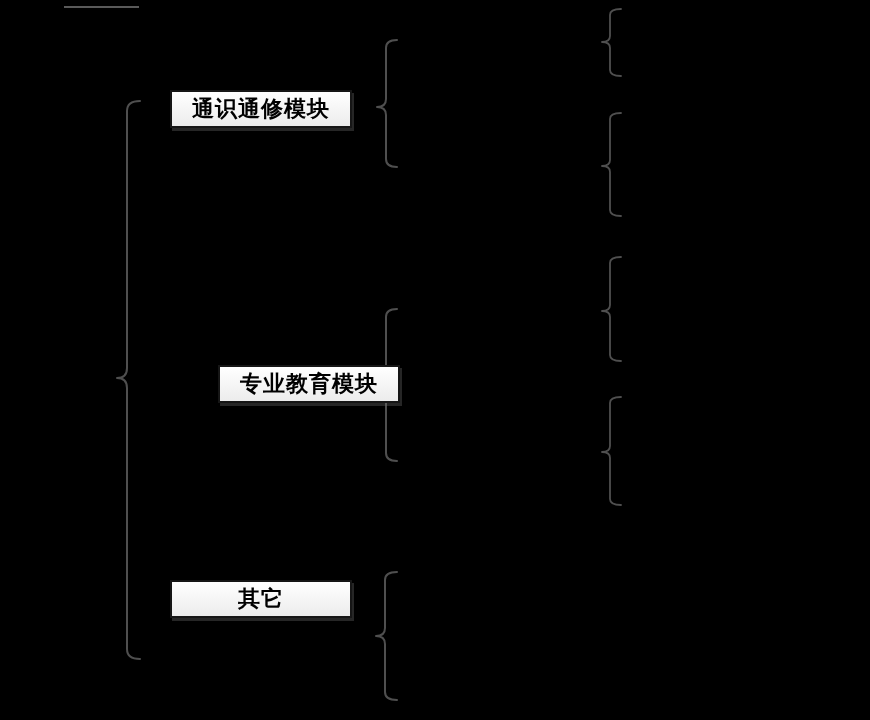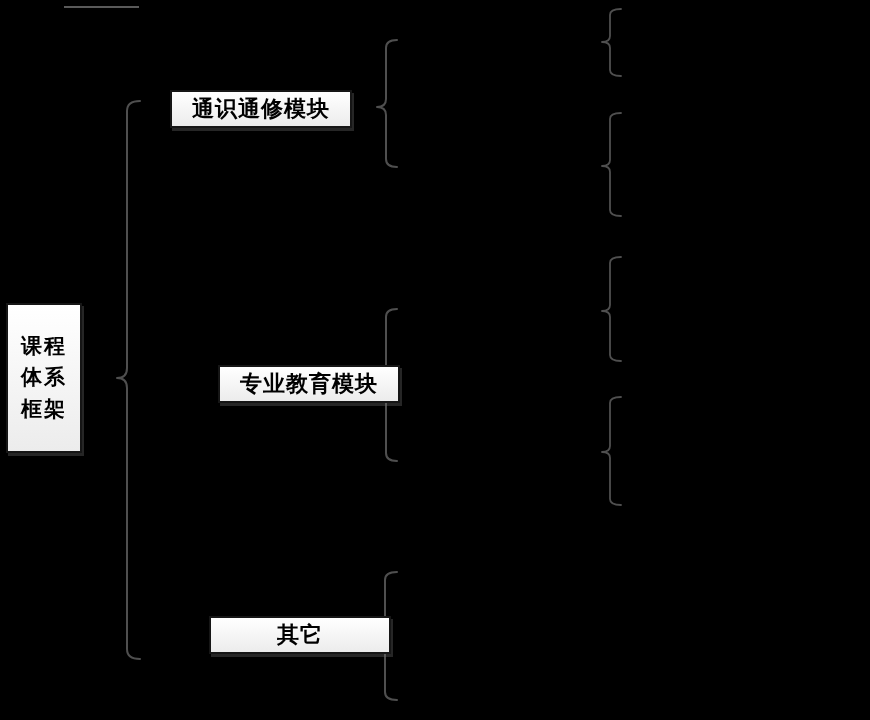--- a/index.html
+++ b/index.html
@@ -44,21 +44,21 @@
     text-align: center;
   }
   .box-module {
     left: 170px;
     width: 182px; height: 38px;
     font-size: 22px;
     letter-spacing: 1px;
   }
   .box-module-1 { top: 90px; }
   .box-module-2 { top: 365px; margin-left: 48px; }
-  .box-module-3 { top: 616px; margin-left: 39px; }
+  .box-module-3 { top: 580px; }
   .brace {
     fill: none;
     stroke: #4f4f4f;
     stroke-width: 2;
     stroke-linecap: round;
     stroke-linejoin: round;
   }
   .brace-small { stroke-width: 1.8; }
   .topmark {
     stroke: #5a5a5a;
@@ -84,25 +84,20 @@
 
     <path class="brace brace-small" d="M621 9 Q610 9 610 15 L610 36 Q610 42 602 42 Q610 42 610 48 L610 70 Q610 76 621 76"></path>
 
     <path class="brace brace-small" d="M621 113 Q610 113 610 119 L610 160 Q610 166 602 166 Q610 166 610 172 L610 210 Q610 216 621 216"></path>
 
     <path class="brace brace-small" d="M621 257 Q610 257 610 263 L610 305 Q610 311 602 311 Q610 311 610 317 L610 355 Q610 361 621 361"></path>
 
     <path class="brace brace-small" d="M621 397 Q610 397 610 403 L610 446 Q610 452 602 452 Q610 452 610 458 L610 499 Q610 505 621 505"></path>
   </svg>
 
-  <div class="box box-root">
-    <span>课程</span>
-    <span>体系</span>
-    <span>框架</span>
-  </div>
 
   <div class="box box-module box-module-1">
     <span>通识通修模块</span>
   </div>
 
   <div class="box box-module box-module-2">
     <span>专业教育模块</span>
   </div>
 
   <div class="box box-module box-module-3">

